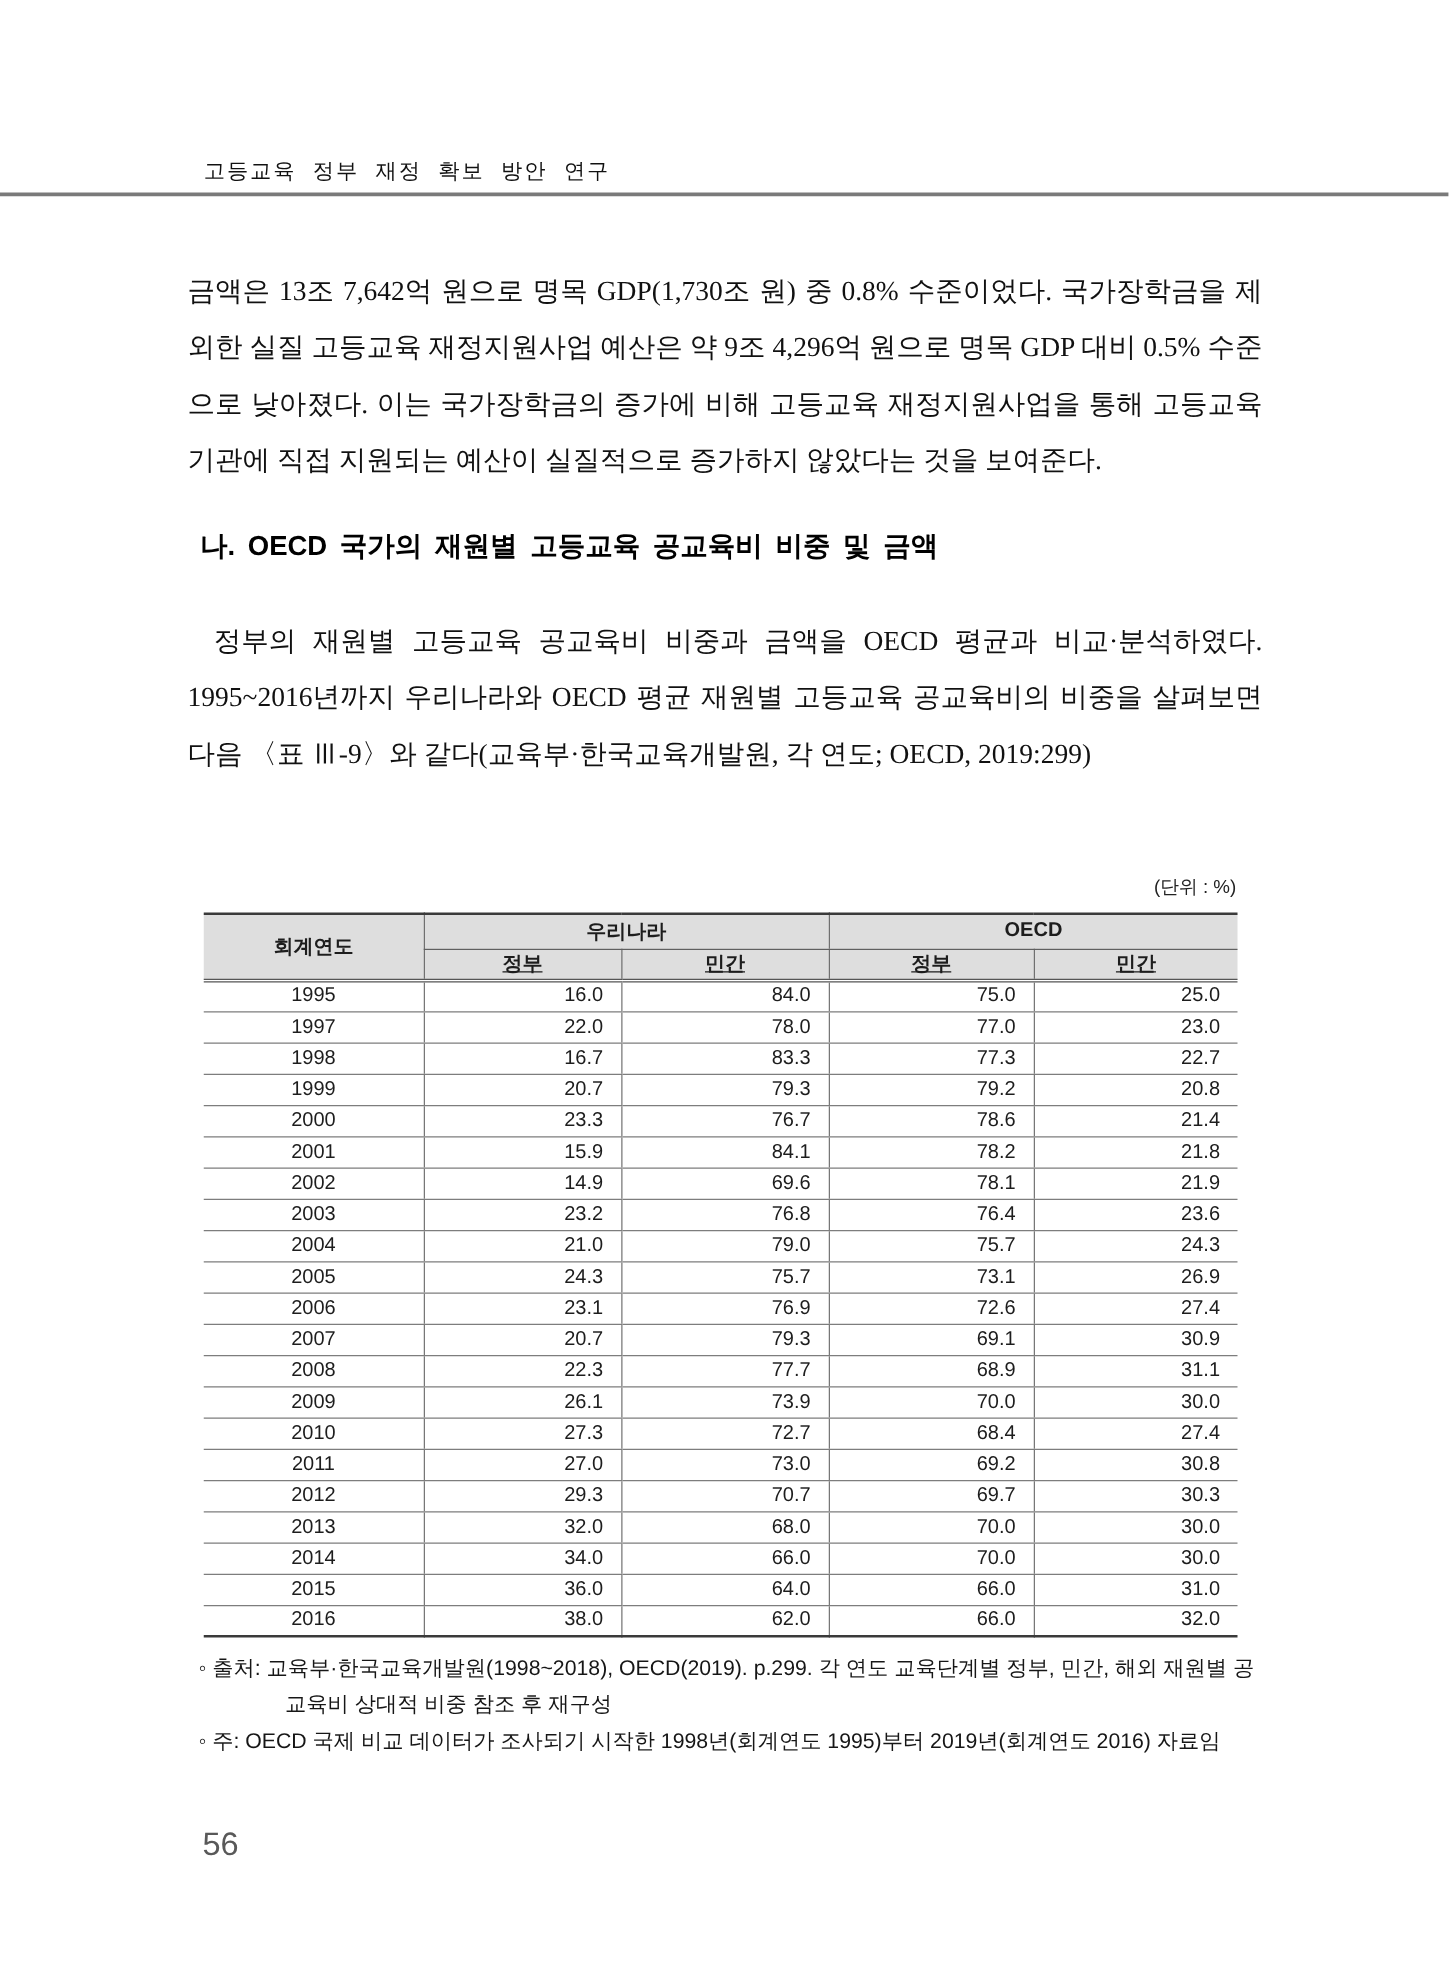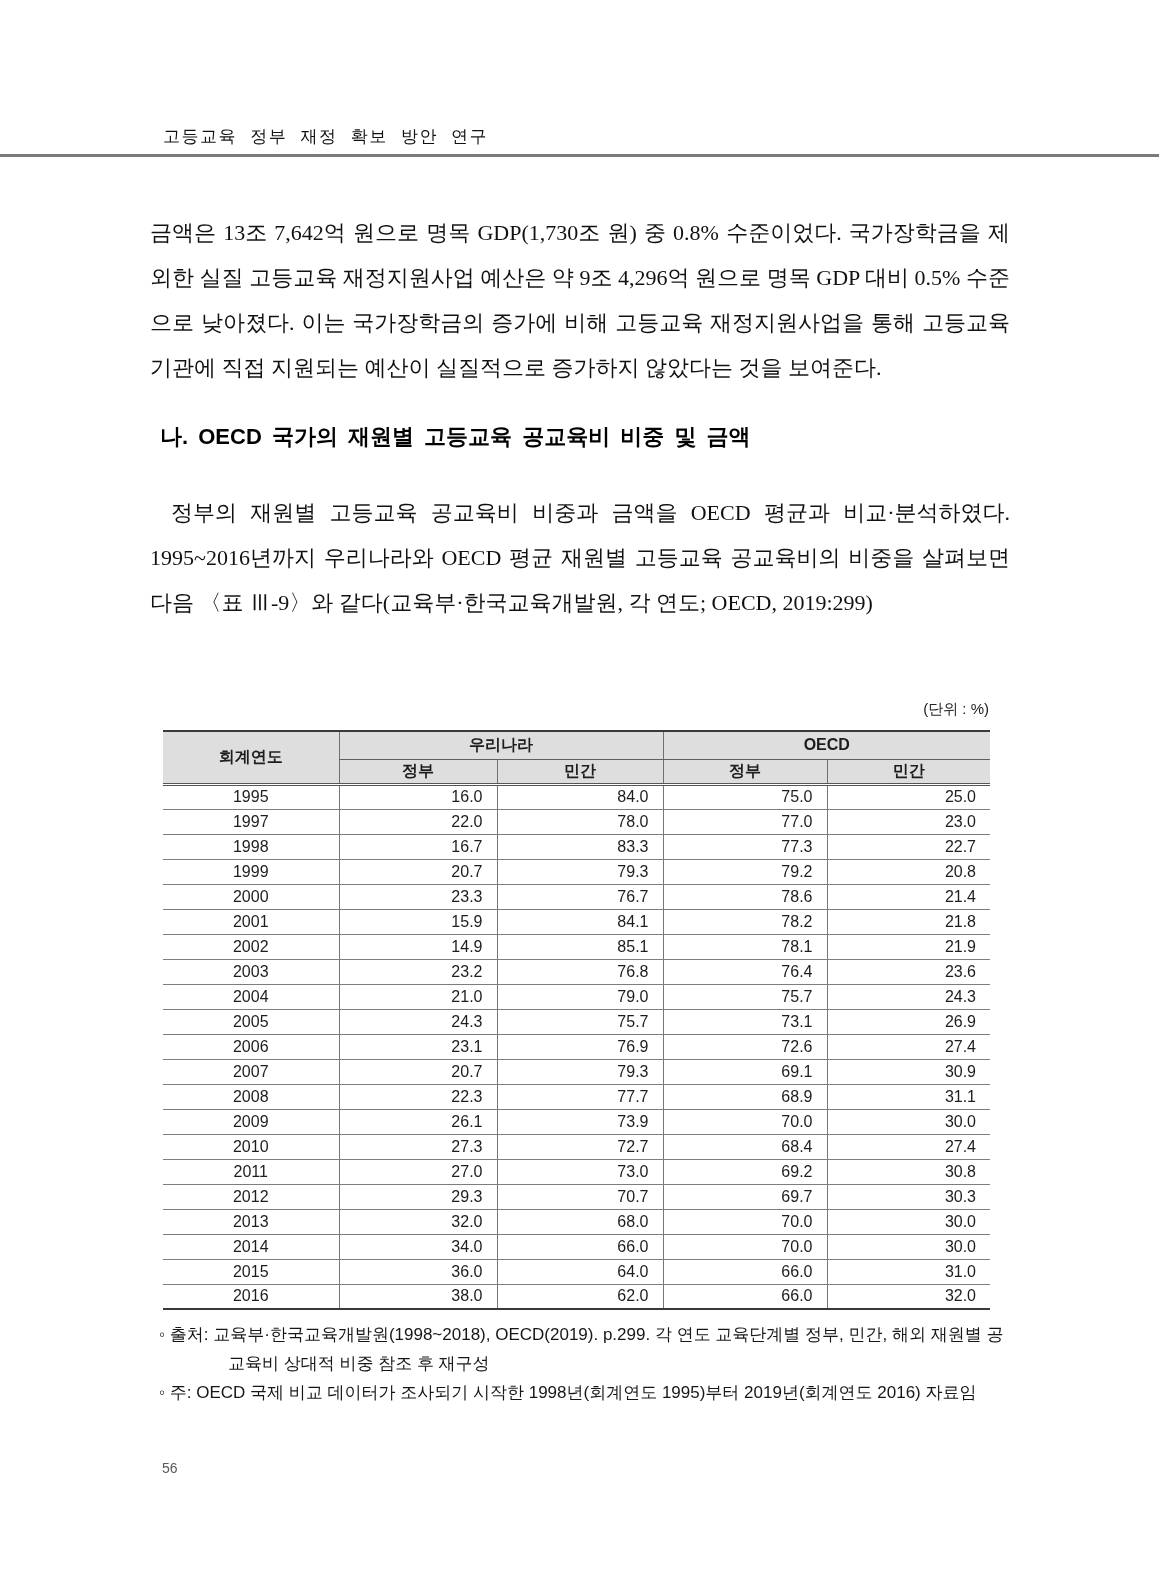--- a/index.html
+++ b/index.html
@@ -51,21 +51,21 @@
     font-size:16px; color:#1d1d1d;
     border-top:2px solid #3a3a3a;
     border-bottom:2px solid #3a3a3a;
   }
   .data-table th {
     background:#dedede; font-weight:bold; text-align:center;
     border-left:1px solid #707070;
     border-bottom:1px solid #606060;
   }
   .data-table thead tr.group-row th { height:28px; }
-  .data-table thead tr.sub-row th  { height:25px; }
+  .data-table thead tr.sub-row th  { height:25px;text-decoration:underline; }
   .data-table th.no-left { border-left:none; }
   .data-table thead tr.sub-row th,
   .data-table th.year-head { border-bottom:3px double #555; }
   .data-table td {
     height:25px;
     border-left:1px solid #777;
     border-bottom:1px solid #7d7d7d;
     background:#fff;
   }
   .data-table td.year { text-align:center; border-left:none; }
@@ -73,21 +73,21 @@
   .data-table tbody tr:last-child td { border-bottom:none; }
   .footnotes {
     position:absolute; left:150px; top:1296px; width:868px;
     font-size:17px; line-height:29px; color:#161616;
   }
   .footnote {
     margin-left:9px; padding-left:69px; text-indent:-69px;
   }
   .page-number {
     position:absolute; left:162px; top:1436px;
-    font-size:14px; color:#595959;
+    font-size:26px; color:#595959;
   }
 </style>
 </head>
 <body>
 
 <div class="page">
 
   <div class="header-title">고등교육 정부 재정 확보 방안 연구</div>
   <div class="header-rule"></div>
 
@@ -159,21 +159,21 @@
         <tr>
           <td class="year">2001</td>
           <td class="num">15.9</td>
           <td class="num">84.1</td>
           <td class="num">78.2</td>
           <td class="num">21.8</td>
         </tr>
         <tr>
           <td class="year">2002</td>
           <td class="num">14.9</td>
-          <td class="num">85.1</td>
+          <td class="num">69.6</td>
           <td class="num">78.1</td>
           <td class="num">21.9</td>
         </tr>
         <tr>
           <td class="year">2003</td>
           <td class="num">23.2</td>
           <td class="num">76.8</td>
           <td class="num">76.4</td>
           <td class="num">23.6</td>
         </tr>

